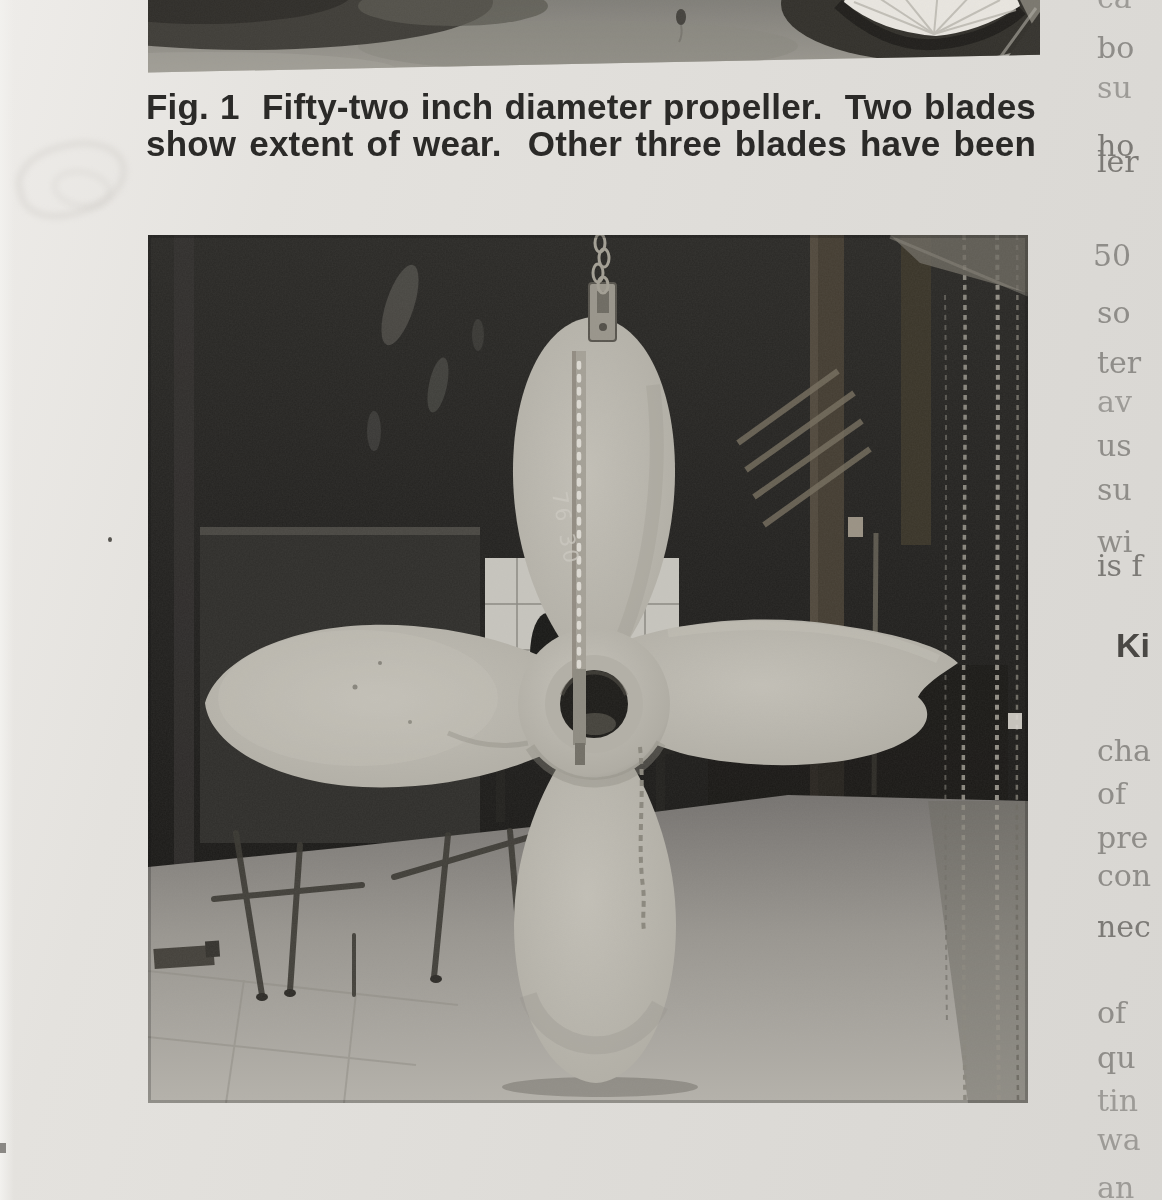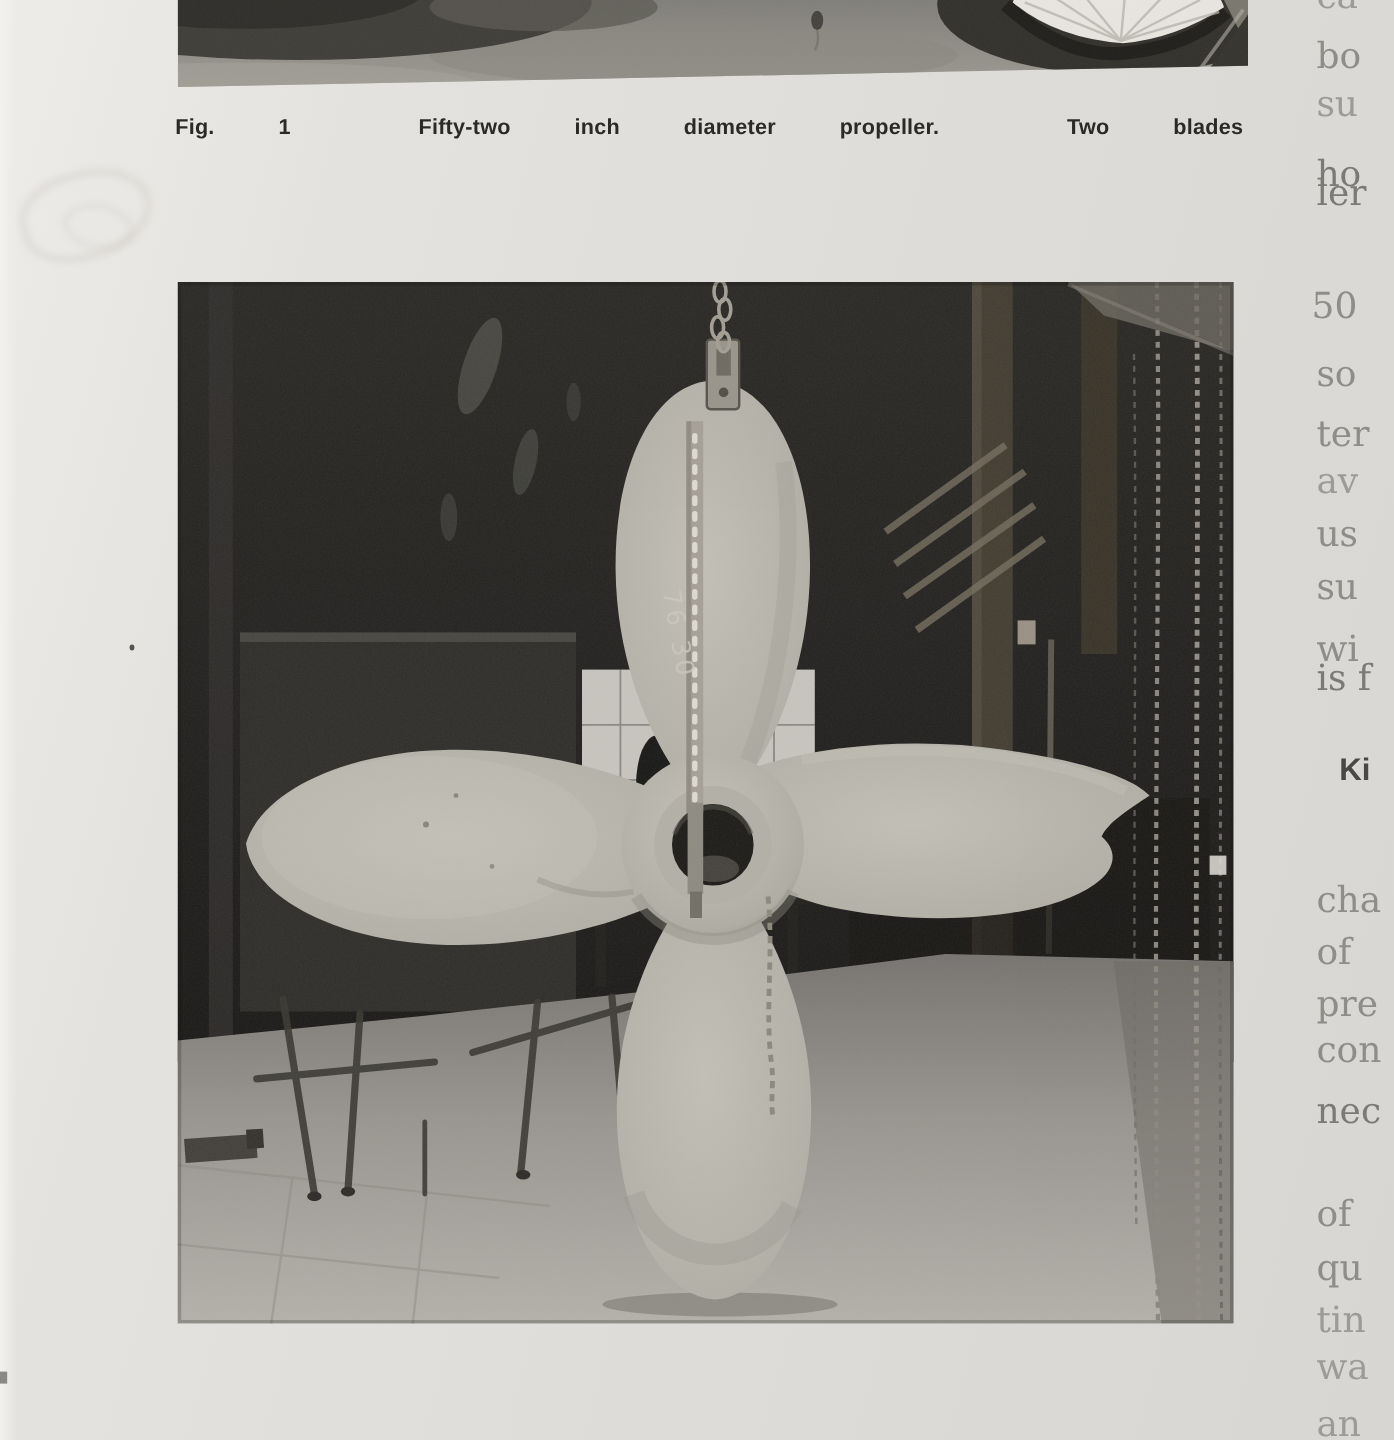--- a/index.html
+++ b/index.html
@@ -14,31 +14,31 @@
   .stain2{position:absolute;left:52px;top:170px;width:52px;height:30px;
         border:4px solid #c6c3be;border-radius:50%;opacity:.3;filter:blur(3px);transform:rotate(10deg);}
   .speck{position:absolute;left:108px;top:537px;width:4px;height:5px;background:#55534e;border-radius:50%;}
   .nick{position:absolute;left:0;top:1143px;width:6px;height:10px;background:#8a8884;}
 
   .strip{position:absolute;left:148px;top:0;
         clip-path:polygon(0 0,100% 0,100% 74%,0 98%);}
   .photo2{position:absolute;left:148px;top:235px;}
 
   .caption{position:absolute;left:146px;width:890px;
-        font-weight:700;font-size:18px;color:#2b2a28;letter-spacing:.2px;}
+        font-weight:700;font-size:35px;color:#2b2a28;letter-spacing:.2px;}
   .caption .line{text-align:justify;text-align-last:justify;line-height:37px;height:37px;overflow:hidden;}
   .cap1{top:88px;}
   .cap2{top:1118px;height:82px;overflow:hidden;}
 
   .frag{position:absolute;left:1097px;font-family:"DejaVu Serif",serif;
         font-size:30px;color:#8f8d89;white-space:nowrap;}
   .frag.dim{color:#9d9b97;}
   .frag.drk{color:#7c7a76;}
   .frag.kind{left:1116px;font-family:"Liberation Sans",sans-serif;font-weight:700;
-        font-size:26px;color:#4a4845;}
+        font-size:34px;color:#4a4845;}
 </style>
 </head>
 <body>
 
 <div class="page">
 
   <div class="edge-light"></div>
   <div class="stain"></div>
   <div class="stain2"></div>
   <div class="speck"></div>
@@ -76,20 +76,21 @@
     </g>
     <polygon points="872,0 892,0 892,40" fill="#7b786f"></polygon>
     <polygon points="848,74 892,12 892,74" fill="#36342f"></polygon>
     <path d="M840,74 L888,8" stroke="#b2afa7" stroke-width="3" opacity=".6"></path>
     <ellipse cx="60" cy="70" rx="190" ry="18" fill="#a6a39b" opacity=".5"></ellipse>
     <rect width="892" height="74" filter="url(#sGrain)" opacity=".15"></rect>
   </svg>
 
   <div class="caption cap1">
     <div class="line">Fig. 1&nbsp;&nbsp;Fifty-two inch diameter propeller.&nbsp; Two blades</div>
+    <div class="line">show extent of wear.&nbsp; Other three blades have been</div>
   </div>
 
   <svg class="photo2" viewBox="0 0 880 868" width="880" height="868">
     <defs>
       <linearGradient id="wallG" x1="0" y1="0" x2="0" y2="1">
         <stop offset="0" stop-color="#2b2a27"></stop>
           <stop offset=".5" stop-color="#232220"></stop>
           <stop offset="1" stop-color="#1b1a18"></stop>
       </linearGradient>
       <linearGradient id="floorG" x1="0" y1="0" x2="0" y2="1">

